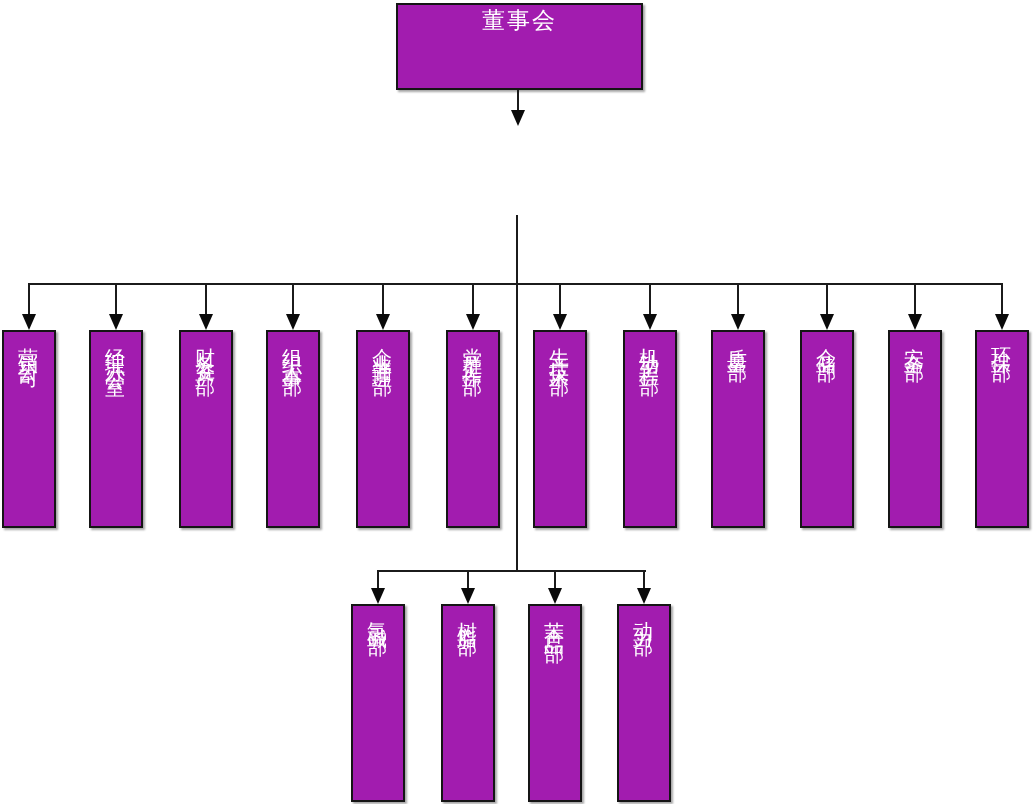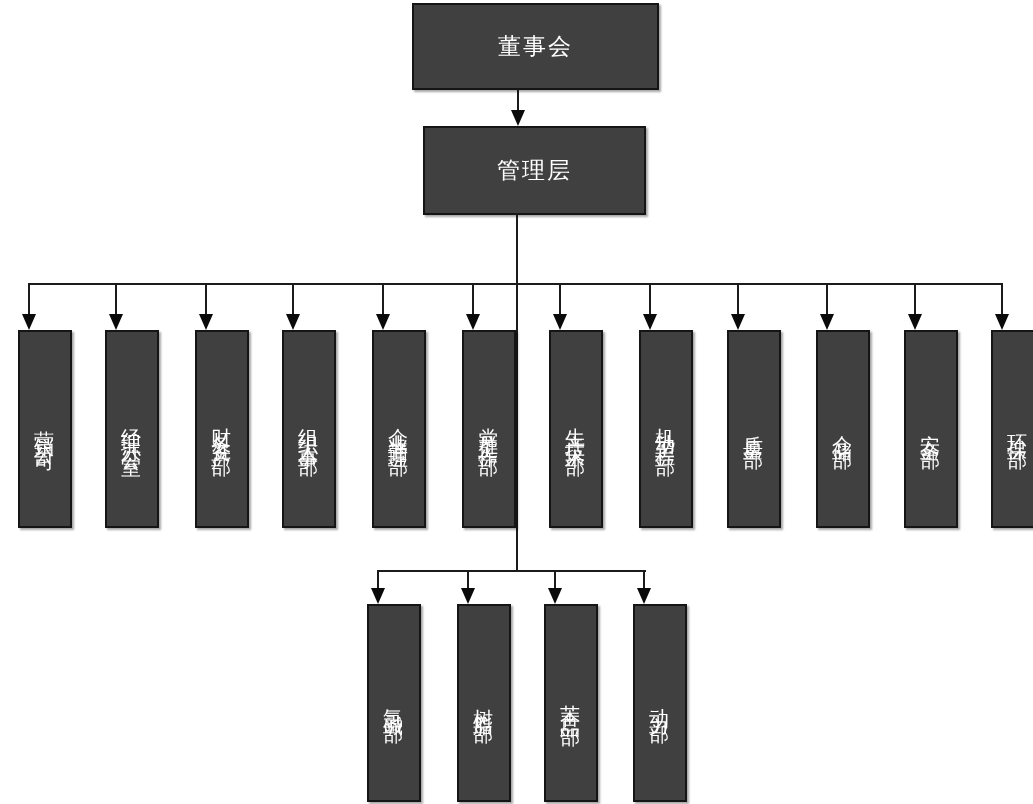--- a/index.html
+++ b/index.html
@@ -6,26 +6,25 @@
   .canvas{
     position:relative;
     width:1033px;height:804px;
     background:#ffffff;
     font-family:"Liberation Serif","DejaVu Serif",serif;
     overflow:hidden;
   }
   .box{
     position:absolute;
     box-sizing:border-box;
-    background:#404040;
+    background:#a21caf;
     border:2px solid #151515;
     box-shadow:2px 2px 2px rgba(0,0,0,0.35);
-    display:flex;align-items:center;justify-content:center;
+    display:flex;align-items:flex-start;justify-content:center;
     color:#ffffff;
-    margin-left:16px;
   }
   .hbox span{
     font-size:23px;letter-spacing:2px;color:#ffffff;
   }
   .vbox{
     top:330px;width:54px;height:198px;
   }
   .vbox2{
     top:604px;width:54px;height:198px;
   }
@@ -52,23 +51,20 @@
 
 <div class="canvas">
 
   <div class="box hbox" style="left:396px;top:3px;width:247px;height:87px">
     <span>董事会</span>
   </div>
 
   <div class="line" style="left:517px;top:90px;width:2px;height:22px"></div>
   <div class="ahead" style="left:511px;top:110px"></div>
 
-  <div class="box hbox" style="left:407px;top:126px;width:223px;height:89px">
-    <span>管理层</span>
-  </div>
 
   <div class="line" style="left:516px;top:215px;width:2px;height:357px"></div>
 
   <div class="line" style="left:28px;top:283px;width:975px;height:2px"></div>
 
   <div class="line" style="left:28px;top:284px;width:2px;height:31px"></div>
   <div class="ahead" style="left:22px;top:314px"></div>
   <div class="line" style="left:115px;top:284px;width:2px;height:31px"></div>
   <div class="ahead" style="left:109px;top:314px"></div>
   <div class="line" style="left:205px;top:284px;width:2px;height:31px"></div>

